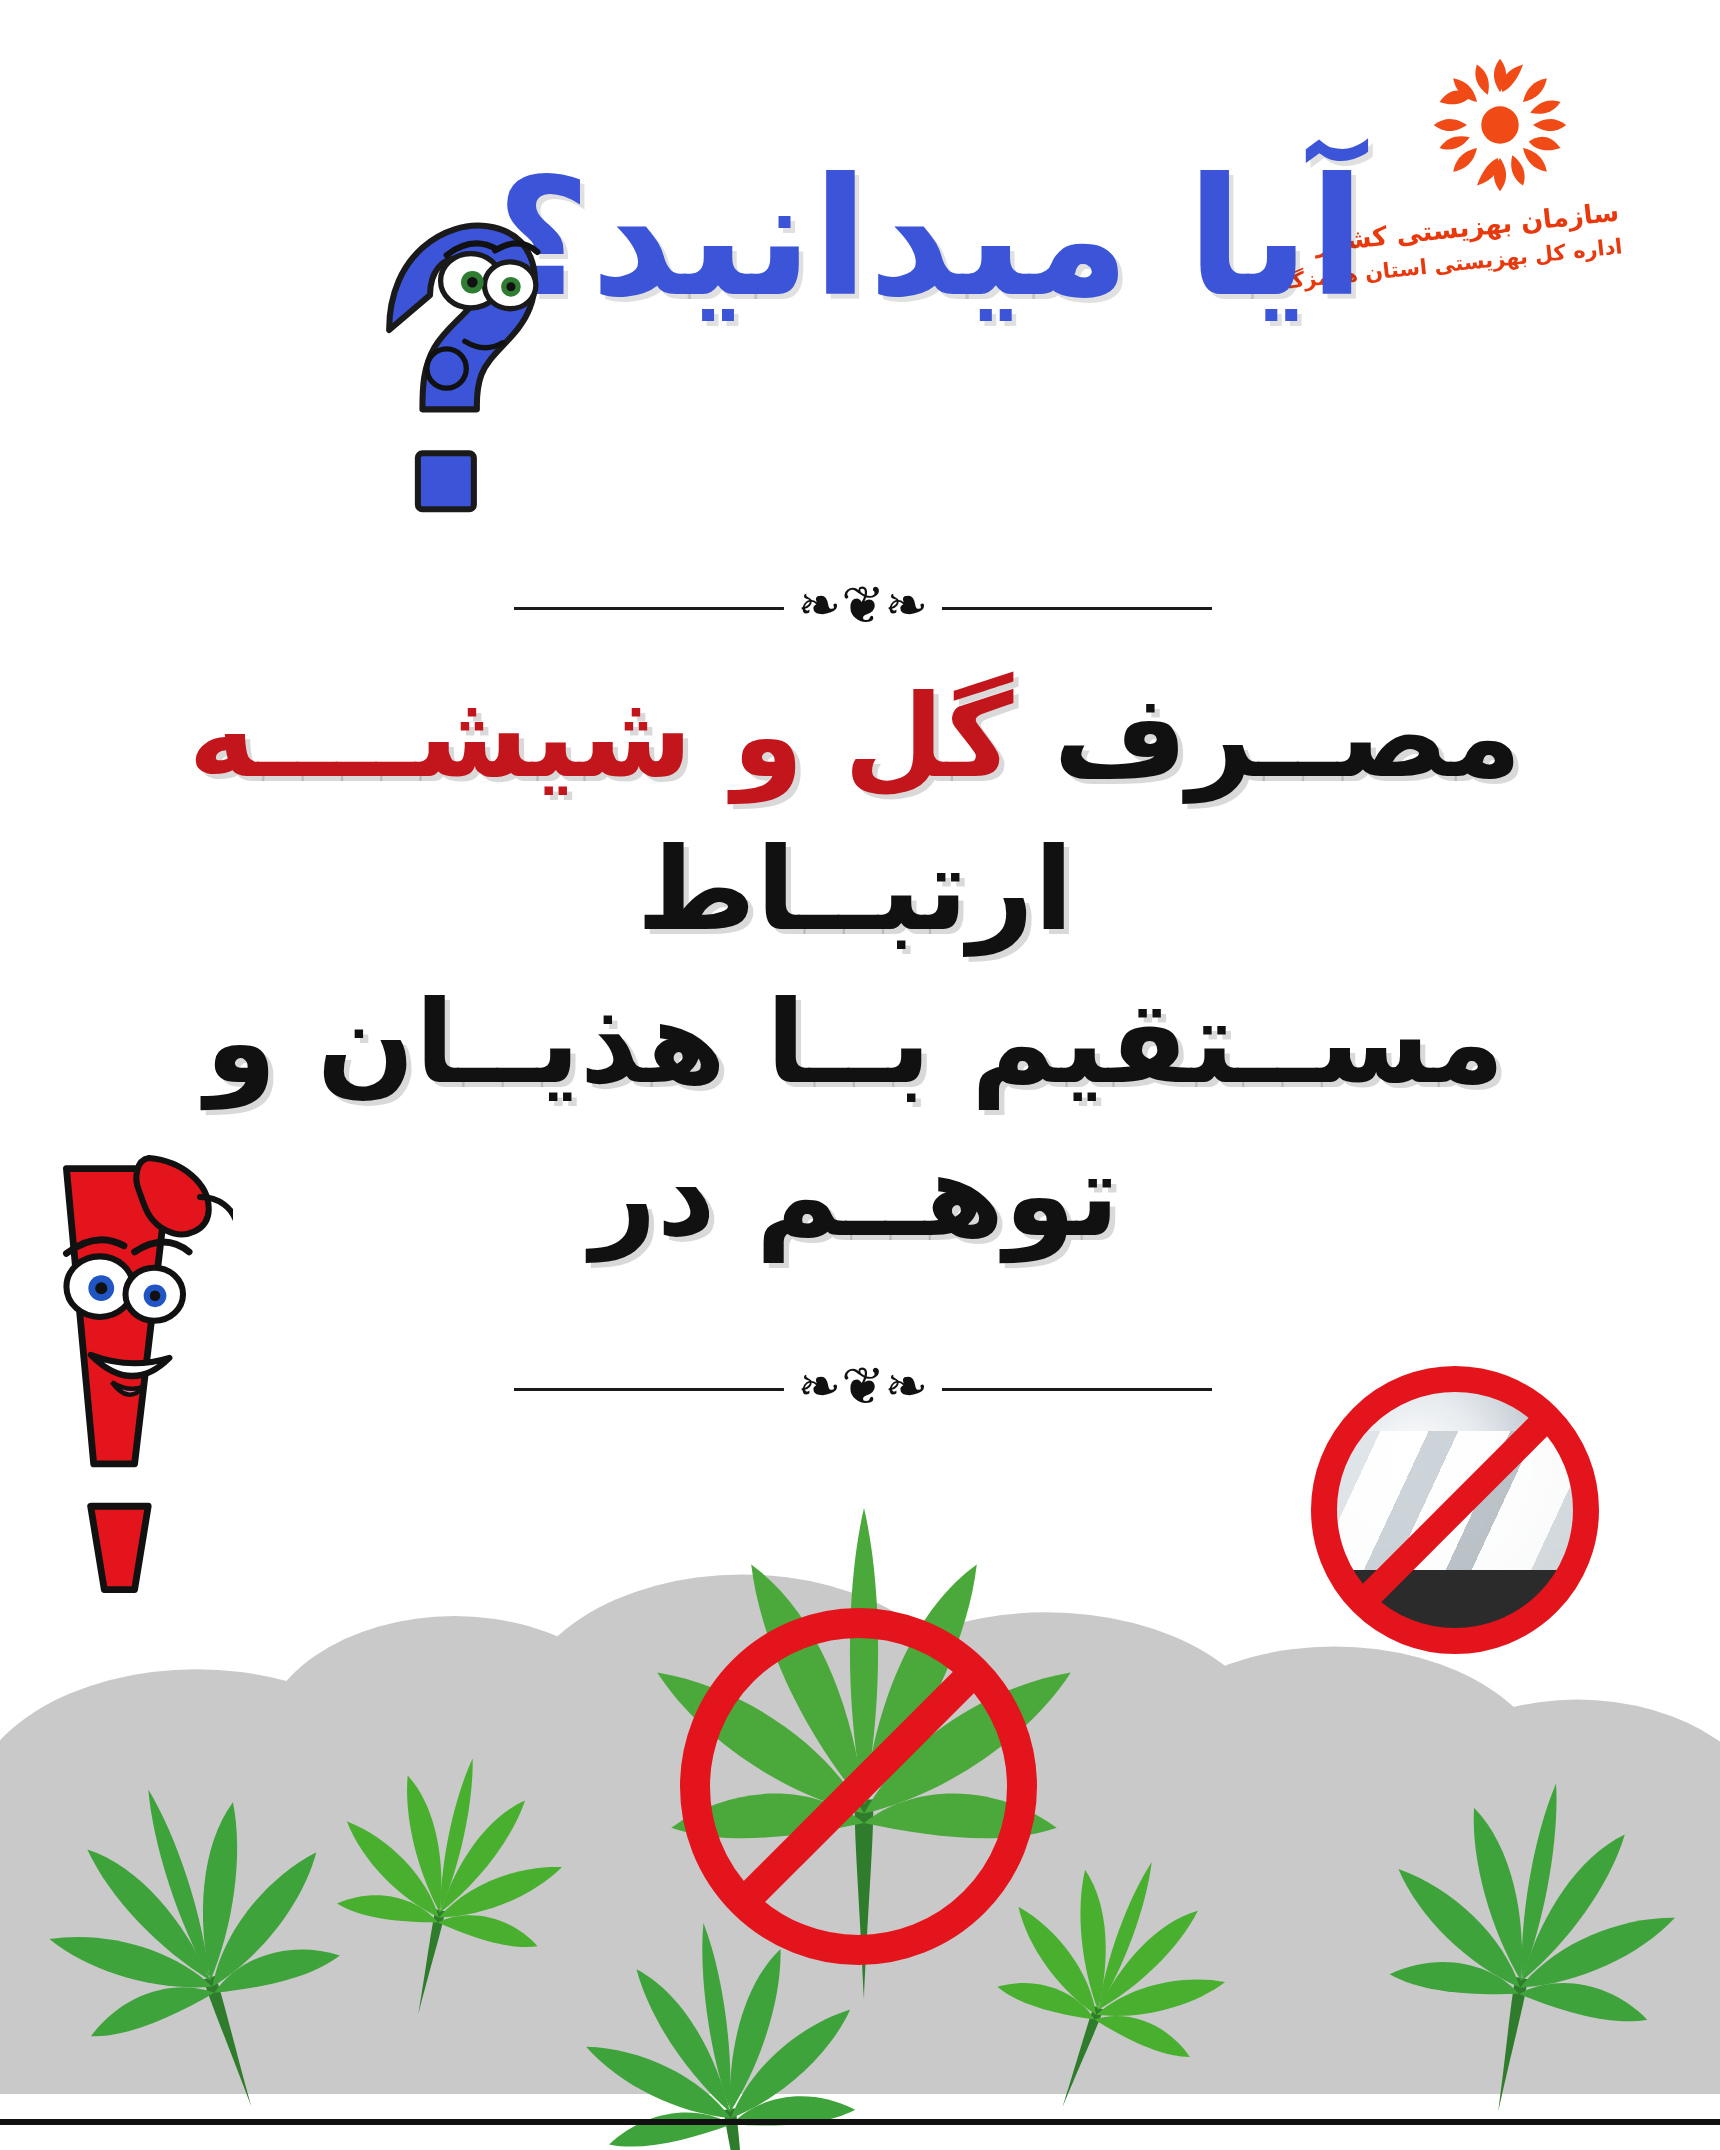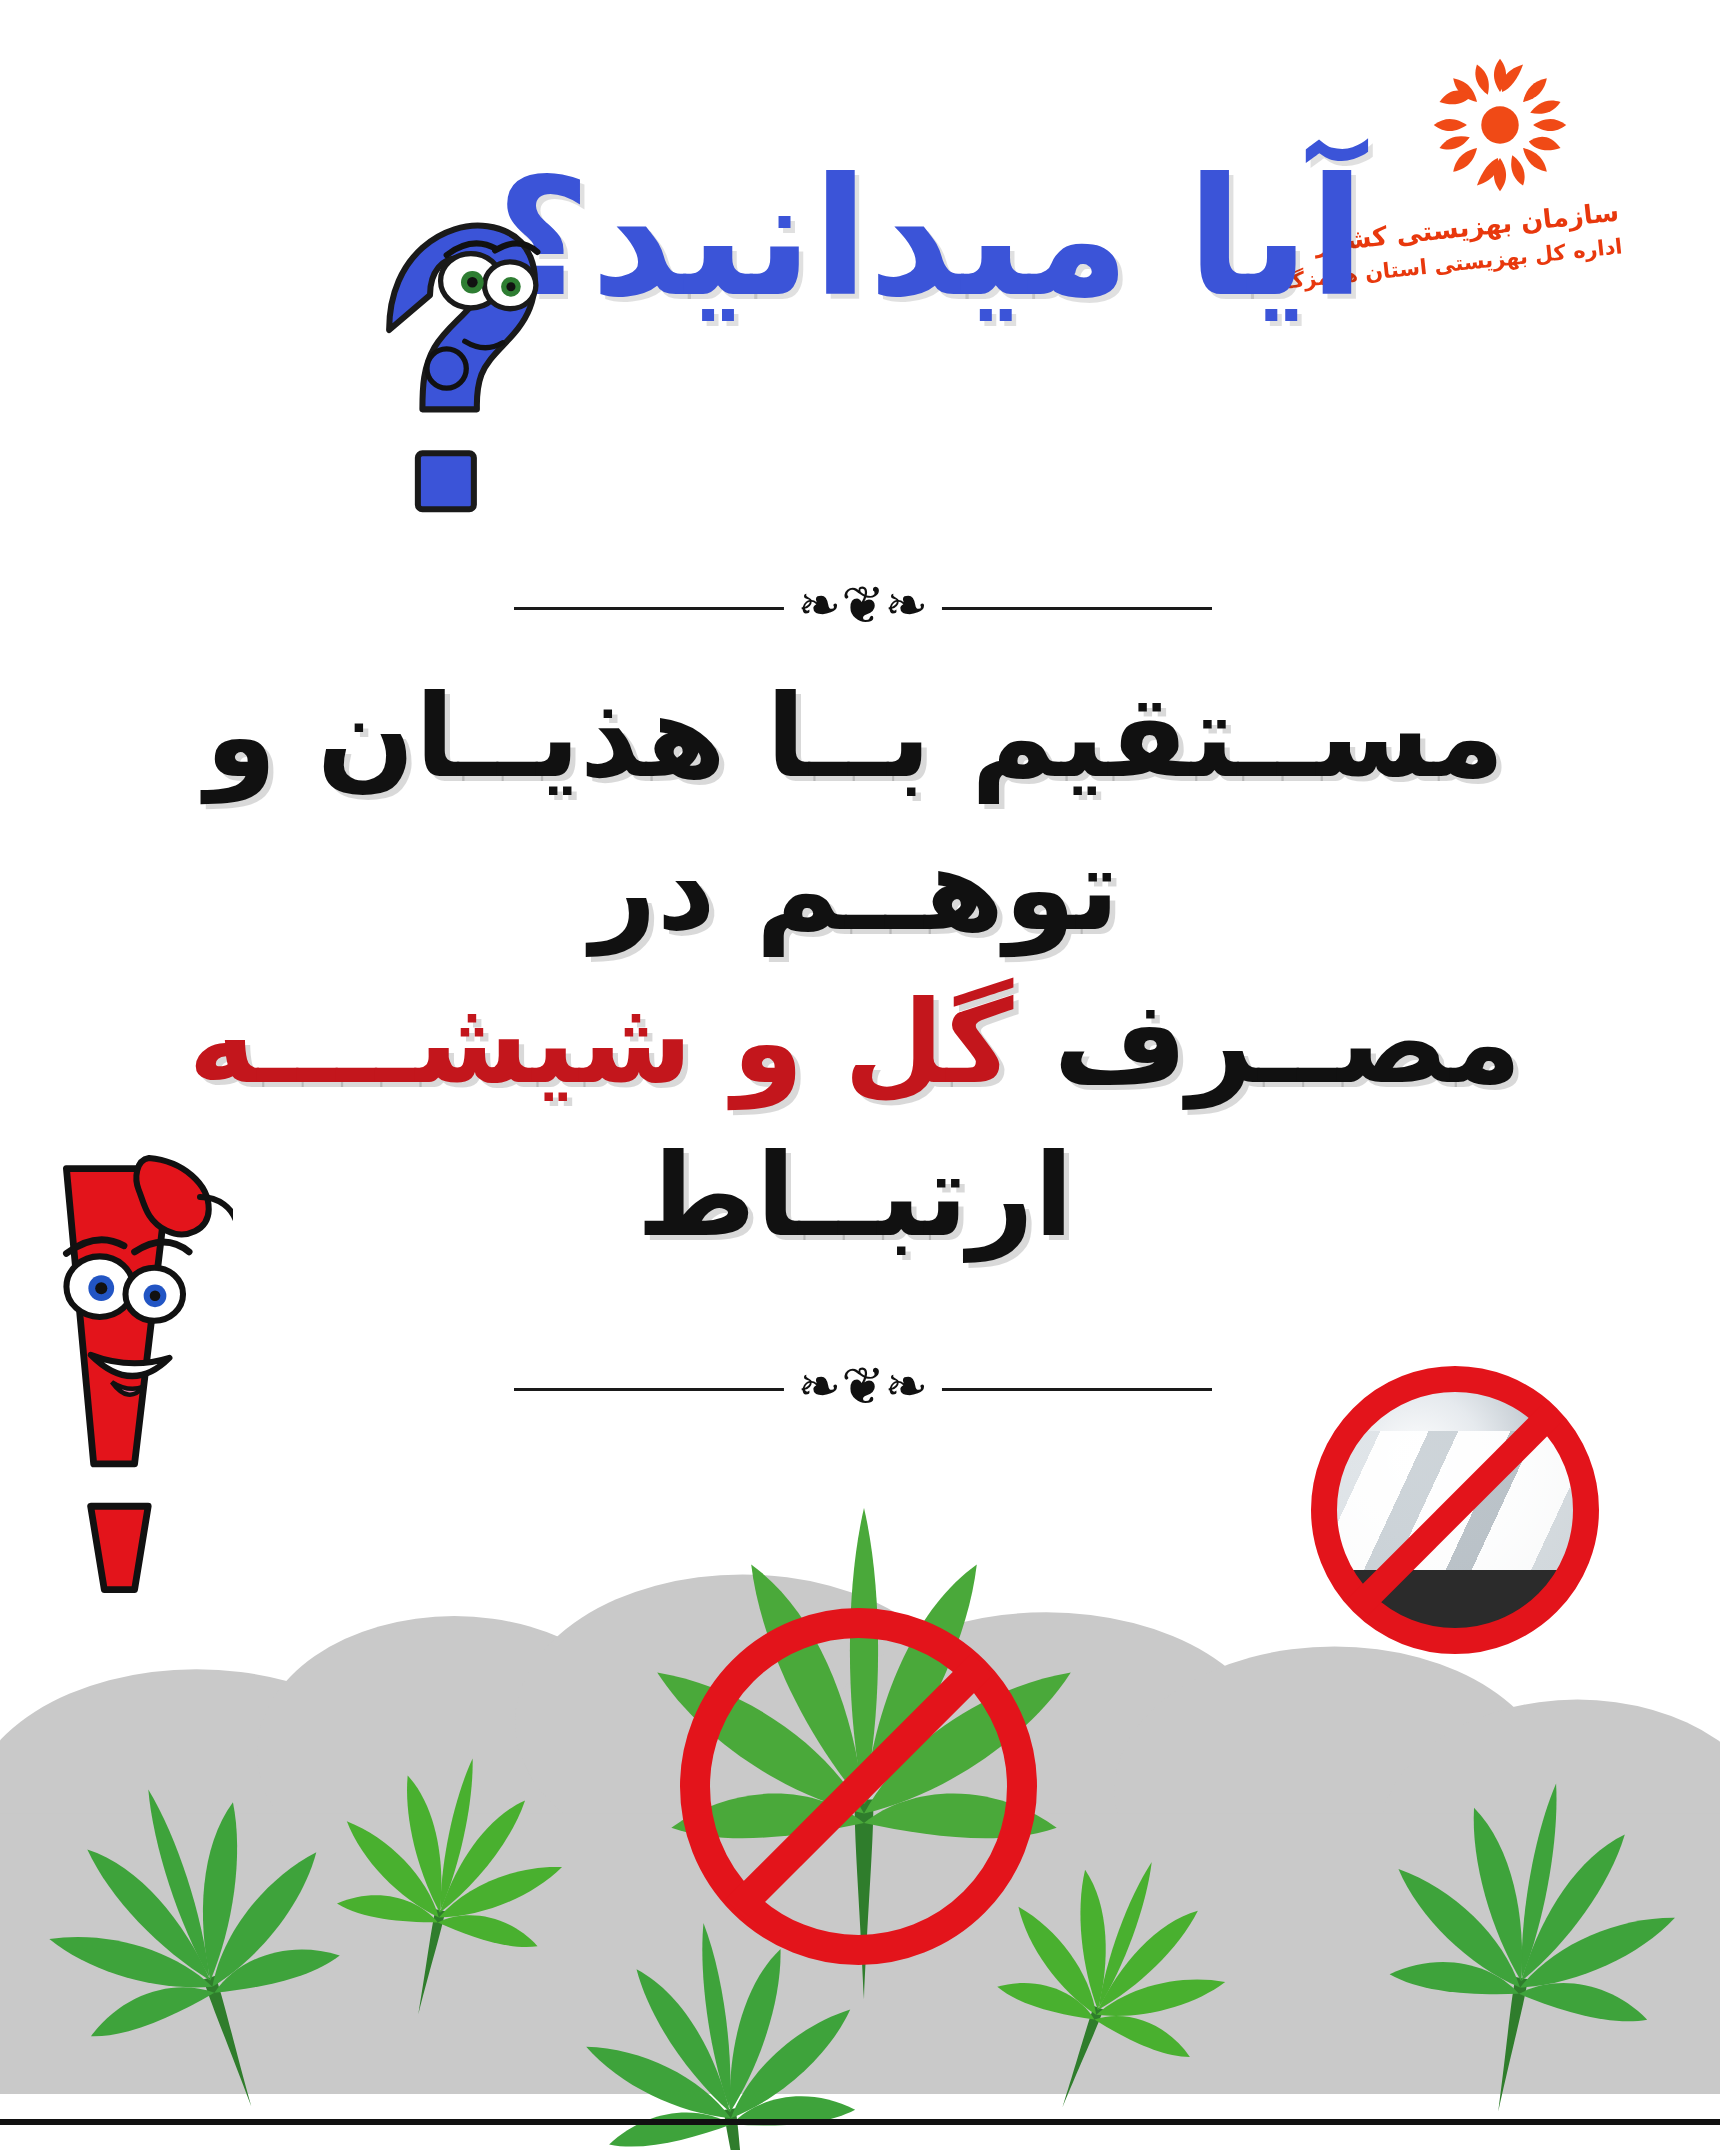--- a/index.html
+++ b/index.html
@@ -277,24 +277,24 @@
       <circle cx="96" cy="206" r="26" fill="#3b54d8" stroke="#111" stroke-width="7"></circle>
     </svg>
   </div>
 
   <div class="divider" id="divider-top">
     <div class="line"></div>
     <div class="orn">❧❦❧</div>
   </div>
 
   <div class="body-text">
-    <div>مســتقیم بــا هذیــان و توهــم در</div>
     <div>
       <span>مصــرف </span><span class="hl">گل و شیشــــه</span><span> ارتبــاط</span>
     </div>
+    <div>مســتقیم بــا هذیــان و توهــم در</div>
   </div>
 
   <div class="excl">
     <svg viewBox="0 0 280 620" width="212" height="470" aria-hidden="true">
       <path d="M60 40 L196 40 L150 430 L96 430 Z" fill="#e3141b" stroke="#111" stroke-width="9" stroke-linejoin="round"></path>
       <path d="M92 486 L168 486 L150 596 L110 596 Z" fill="#e3141b" stroke="#111" stroke-width="9" stroke-linejoin="round"></path>
       <ellipse cx="104" cy="196" rx="44" ry="40" fill="#fff" stroke="#111" stroke-width="8"></ellipse>
       <ellipse cx="176" cy="206" rx="38" ry="35" fill="#fff" stroke="#111" stroke-width="8"></ellipse>
       <circle cx="106" cy="198" r="17" fill="#2255c4"></circle>
       <circle cx="177" cy="208" r="15" fill="#2255c4"></circle>

